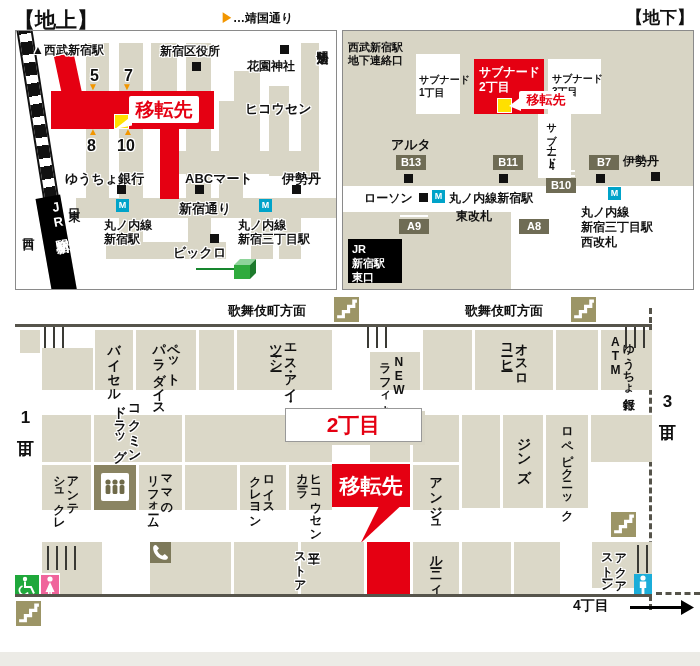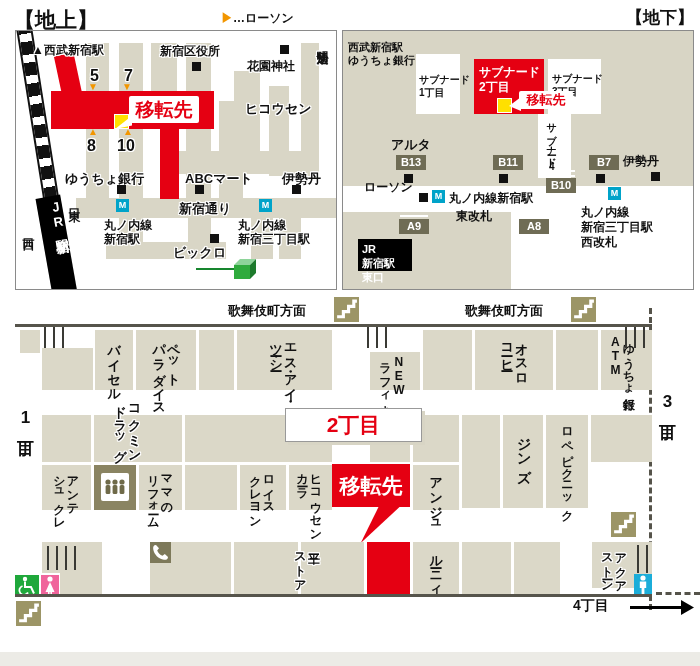--- a/index.html
+++ b/index.html
@@ -27,21 +27,21 @@
   .wlabel{background:#fff;color:#e50012;font-weight:bold;text-align:center;border-radius:2px;}
   .orange{color:#f29600;}
 </style>
 </head>
 <body>
 
 <div id="stage">
 
   <div class="a b" style="left:14px;top:6px;font-size:21px;">【地上】</div>
   <div class="a" style="left:221px;top:10px;font-size:12px;font-weight:bold;">
-    <span class="orange">▶</span><span>…ローソン</span>
+    <span class="orange">▶</span><span>…靖国通り</span>
   </div>
 
   <div class="a" style="left:15px;top:30px;width:320px;height:258px;border:1px solid #8a8a8a;background:#fff;overflow:hidden;">
 
     <div class="a street" style="left:70px;top:12px;width:23px;height:155px;"></div>
     <div class="a street" style="left:103px;top:12px;width:24px;height:155px;"></div>
     <div class="a street" style="left:135px;top:12px;width:26px;height:48px;"></div>
     <div class="a street" style="left:170px;top:12px;width:25px;height:155px;"></div>
     <div class="a street" style="left:203px;top:70px;width:24px;height:97px;"></div>
     <div class="a street" style="left:218px;top:40px;width:26px;height:103px;"></div>
@@ -110,21 +110,21 @@
   </div>
 
   <div class="a b" style="left:626px;top:6px;font-size:17px;">【地下】</div>
 
   <div class="a" style="left:342px;top:30px;width:350px;height:258px;border:1px solid #8a8a8a;background:#d8d5c5;overflow:hidden;">
 
     <div class="a" style="left:0;top:155px;width:350px;height:26px;background:#fff;"></div>
     <div class="a" style="left:168px;top:180px;width:182px;height:78px;background:#fff;"></div>
 
     <div class="a b pre" style="left:5px;top:10px;font-size:11px;line-height:13px;">西武新宿駅
-ゆうちょ銀行</div>
+地下連絡口</div>
 
     <div class="a" style="left:73px;top:23px;width:44px;height:60px;background:#fff;"></div>
     <div class="a b pre" style="left:76px;top:42px;font-size:10px;line-height:13px;">サブナード
 1丁目</div>
     <div class="a redbox" style="left:131px;top:28px;width:70px;height:55px;"></div>
     <div class="a b pre" style="left:136px;top:34px;font-size:12px;line-height:15px;color:#fff;">サブナード
 2丁目</div>
     <div class="a" style="left:205px;top:28px;width:53px;height:55px;background:#fff;"></div>
     <div class="a b pre" style="left:209px;top:41px;font-size:10px;line-height:13px;">サブナード
 3丁目</div>
@@ -140,35 +140,35 @@
     <div class="a poi" style="left:61px;top:143px;"></div>
     <div class="a badge" style="left:150px;top:124px;">B11</div>
     <div class="a poi" style="left:156px;top:143px;"></div>
     <div class="a badge" style="left:246px;top:124px;">B7</div>
     <div class="a poi" style="left:253px;top:143px;"></div>
     <div class="a b" style="left:280px;top:122px;font-size:12px;">伊勢丹</div>
     <div class="a poi" style="left:308px;top:141px;"></div>
     <div class="a whatch" style="left:204px;top:139px;width:28px;height:8px;"></div>
     <div class="a badge" style="left:203px;top:147px;">B10</div>
 
-    <div class="a b" style="left:21px;top:148px;font-size:12px;">ローソン</div>
+    <div class="a b" style="left:21px;top:159px;font-size:12px;">ローソン</div>
     <div class="a poi" style="left:76px;top:162px;"></div>
     <div class="a metro" style="left:89px;top:159px;">M</div>
     <div class="a b" style="left:106px;top:159px;font-size:12px;">丸ノ内線新宿駅</div>
     <div class="a b" style="left:113px;top:177px;font-size:12px;">東改札</div>
     <div class="a whatch" style="left:57px;top:179px;width:28px;height:8px;"></div>
     <div class="a badge" style="left:56px;top:188px;">A9</div>
     <div class="a whatch" style="left:177px;top:179px;width:28px;height:8px;"></div>
     <div class="a badge" style="left:176px;top:188px;">A8</div>
     <div class="a metro" style="left:265px;top:156px;">M</div>
     <div class="a b pre" style="left:238px;top:174px;font-size:12px;line-height:15px;">丸ノ内線
 新宿三丁目駅
 西改札</div>
 
-    <div class="a" style="left:15px;top:208px;width:54px;height:32px;background:#000;">
+    <div class="a" style="left:5px;top:208px;width:54px;height:44px;background:#000;">
       <div class="b pre" style="color:#fff;font-size:11px;line-height:14px;padding:3px 0 0 4px;">JR
 新宿駅
 東口</div>
     </div>
   </div>
 
   <div class="a b" style="left:228px;top:302px;font-size:13px;">歌舞伎町方面</div>
   <div class="a stairs" style="left:334px;top:297px;width:25px;height:25px;">
     <svg width="25" height="25" viewBox="0 0 24 24">
         <path d="M3 19 h6 v-5 h5 v-5 h5 v-5 h3" fill="none" stroke="#fff" stroke-width="3"></path>

